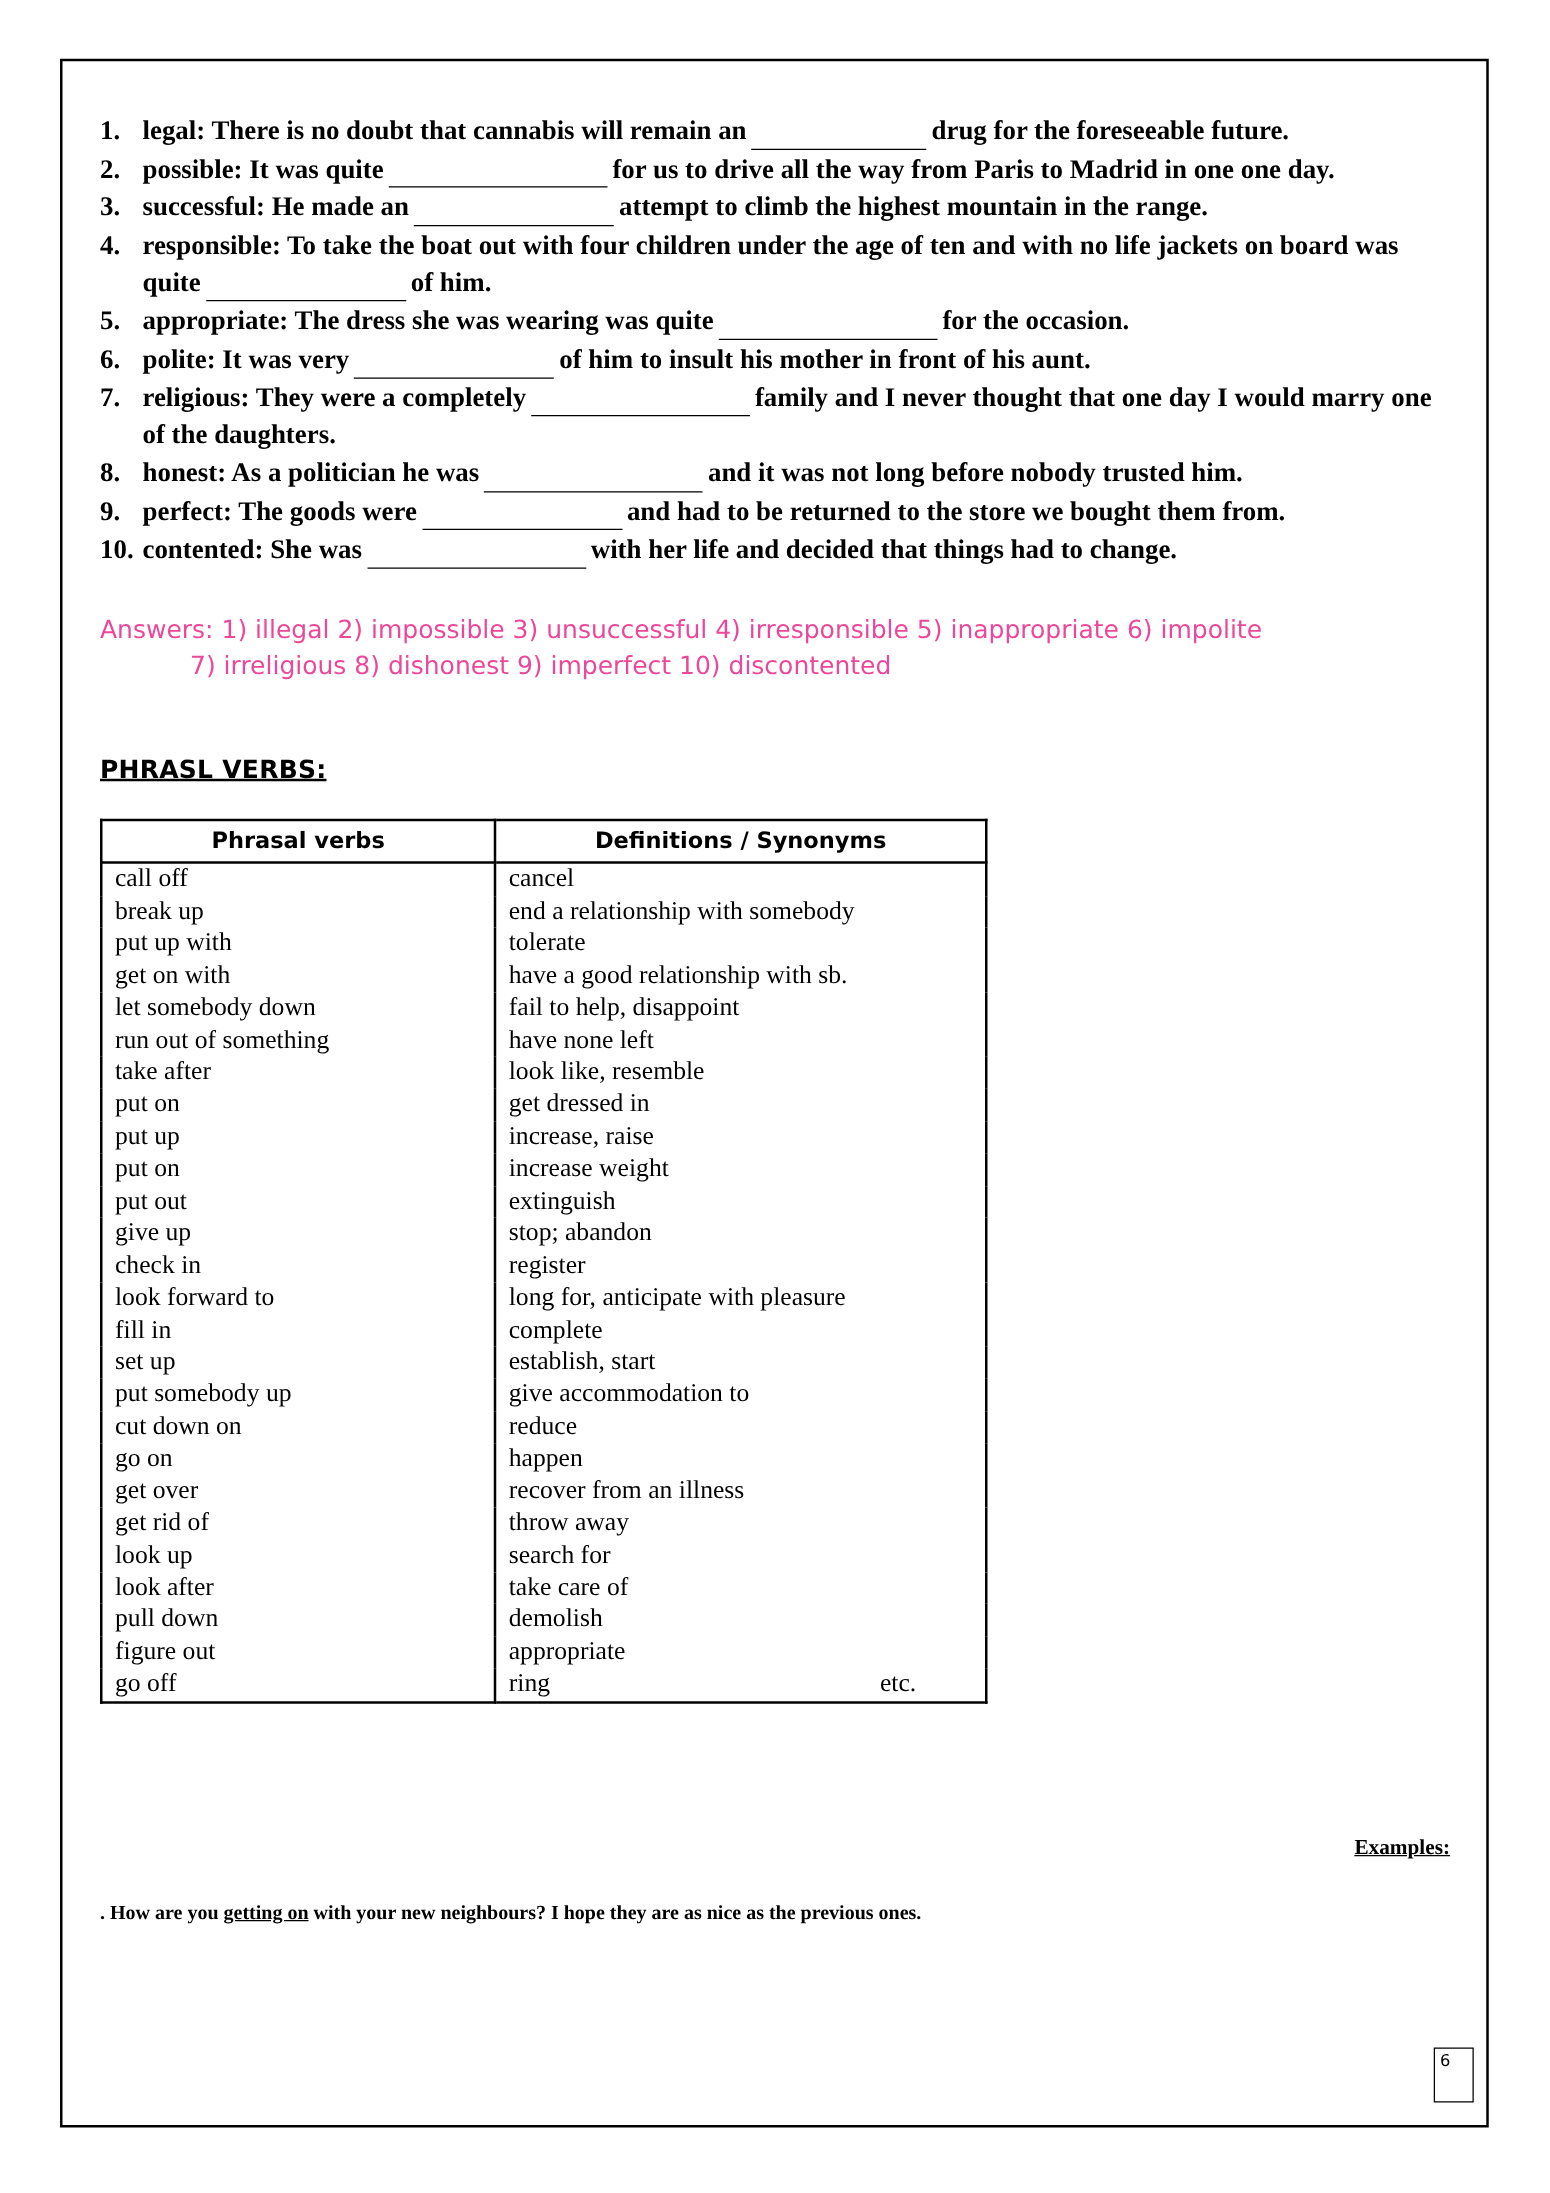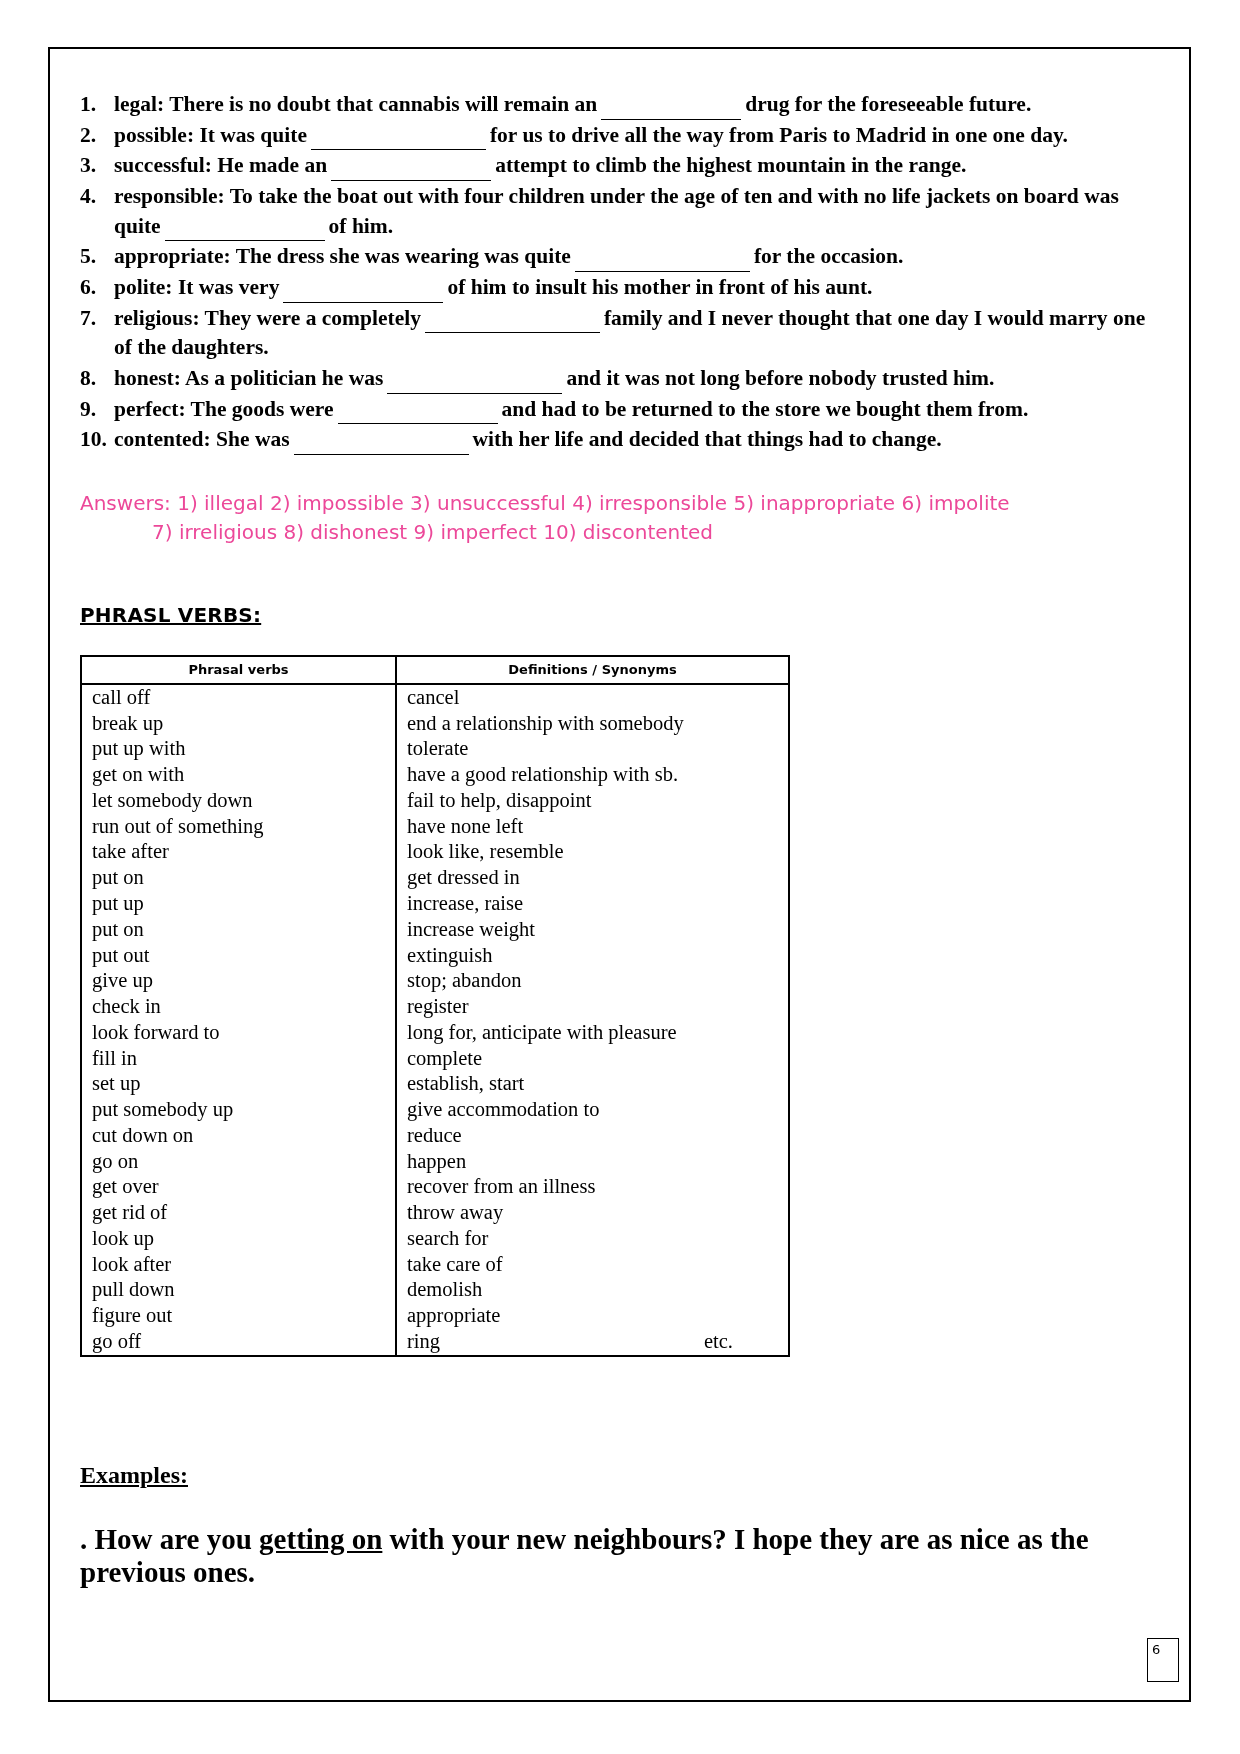--- a/index.html
+++ b/index.html
@@ -96,21 +96,21 @@
   table.pv-table {
     border-collapse: collapse;
     width: 688px;
     table-layout: fixed;
   }
   table.pv-table, table.pv-table td, table.pv-table th {
     border: 2px solid #000;
   }
   table.pv-table th {
     font-family: "DejaVu Sans", sans-serif;
-    font-size: 13px;
+    font-size: 18px;
     font-weight: bold;
     text-align: center;
     padding: 5px 4px 6px 4px;
     background: #ffffff;
   }
   table.pv-table td {
     border-left: 2px solid #000;
     border-right: 2px solid #000;
     border-top: none;
     border-bottom: none;
@@ -131,28 +131,29 @@
   .etc-label {
     position: absolute;
     right: 55px;
     top: 1px;
   }
 
   
   .examples-heading {
     margin-top: 105px;
     font-family: "Liberation Serif", serif;
-    font-size: 24px;
+    font-size: 17px;
     font-weight: bold;
     text-decoration: underline;
+    text-align: right;
   }
   .example-line {
     margin-top: 34px;
     font-family: "Liberation Serif", serif;
-    font-size: 29px;
+    font-size: 16px;
     font-weight: bold;
   }
   .example-line u {
     text-decoration: underline;
   }
 
   
   .page-number-box {
     position: absolute;
     left: 1147px;

